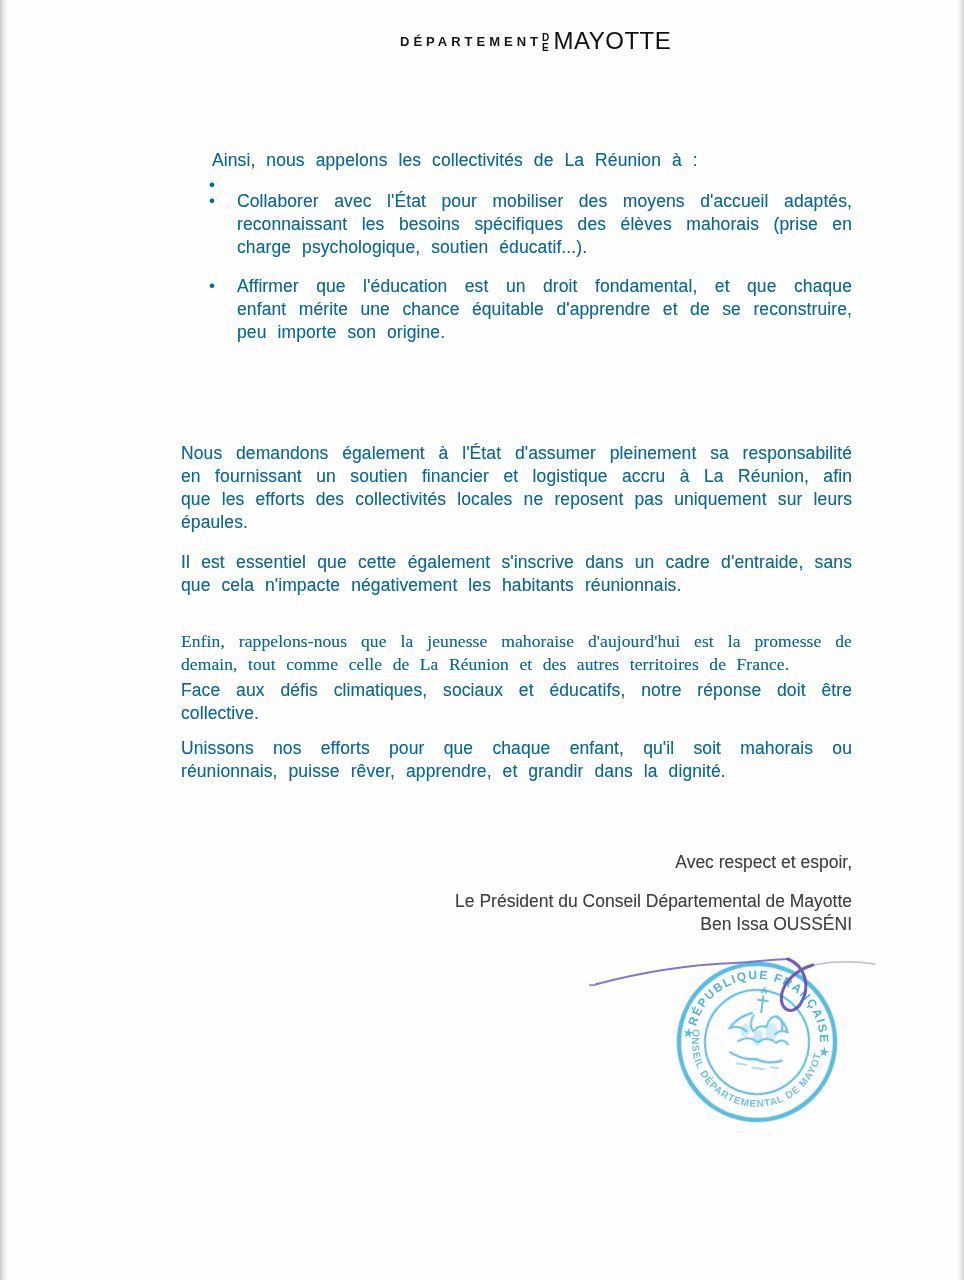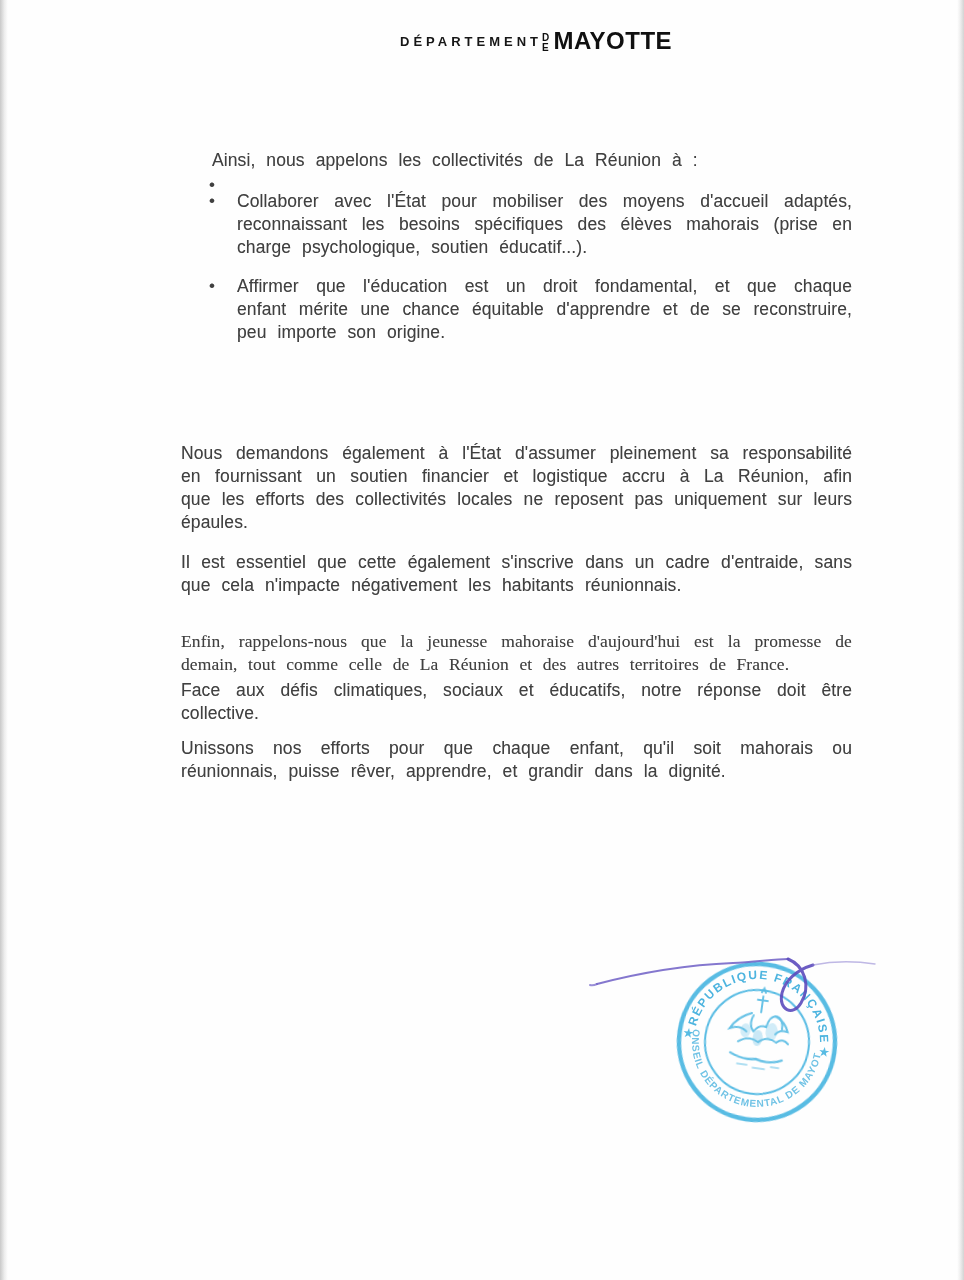--- a/index.html
+++ b/index.html
@@ -16,26 +16,26 @@
     background:linear-gradient(to left,#d3d3d3,#efefef 55%,#ffffff);}
 
   
   .logo{position:absolute;left:400px;top:8px;width:220px;
     display:flex;flex-direction:row;align-items:center;}
   .dept-line{font-size:13px;font-weight:700;letter-spacing:4px;color:#161616;}
   .crest{margin-top:2px;}
   .name-row{display:flex;align-items:flex-end;margin-top:0px;color:#101010;}
   .de-label{width:0.95em;word-break:break-all;font-size:10px;font-weight:800;
     line-height:0.95;margin-right:2px;margin-bottom:1px;}
-  .mayotte-label{font-size:24px;font-weight:700;letter-spacing:0.5px;line-height:1;}
+  .mayotte-label{font-size:24px;font-weight:400;letter-spacing:0.5px;line-height:1;}
 
   
   .txt{
     position:absolute;left:181px;width:671px;
-    font-size:17.5px;line-height:23px;color:#404040;
+    font-size:17.5px;line-height:23px;color:#0369a1;
     text-align:justify;word-spacing:6px;letter-spacing:0.1px;
     text-shadow:0 0 0.5px rgba(63,63,63,0.35);
   }
   .intro{left:212px;width:640px;text-align:left;}
   ul.points{list-style:none;margin:0;padding:0;}
   ul.points li{position:relative;padding-left:56px;margin-bottom:16px;}
   ul.points li .bullet{position:absolute;left:28px;top:-1px;font-size:17px;}
   .closing{
     position:absolute;right:112px;top:851px;text-align:right;
     font-size:17.5px;line-height:23px;color:#3f3f3f;
@@ -119,20 +119,25 @@
       <span>Affirmer que l'éducation est un droit fondamental, et que chaque enfant mérite une chance équitable d'apprendre et de se reconstruire, peu importe son origine.</span>
     </li>
   </ul>
 
   <p class="txt" style="top:424px;">Nous demandons également à l'État d'assumer pleinement sa responsabilité en fournissant un soutien financier et logistique accru à La Réunion, afin que les efforts des collectivités locales ne reposent pas uniquement sur leurs épaules.</p>
   <p class="txt" style="top:533px;">Il est essentiel que cette également s'inscrive dans un cadre d'entraide, sans que cela n'impacte négativement les habitants réunionnais.</p>
   <p class="txt" style="top:612px;font-family:Liberation Serif, serif;">Enfin, rappelons-nous que la jeunesse mahoraise d'aujourd'hui est la promesse de demain, tout comme celle de La Réunion et des autres territoires de France.</p>
   <p class="txt" style="top:719px;">Unissons nos efforts pour que chaque enfant, qu'il soit mahorais ou réunionnais, puisse rêver, apprendre, et grandir dans la dignité.</p>
   <p class="txt" style="top:661px;">Face aux défis climatiques, sociaux et éducatifs, notre réponse doit être collective.</p>
 
+  <div class="closing">
+    <div class="salutation">Avec respect et espoir,</div>
+    <div>Le Président du Conseil Départemental de Mayotte</div>
+    <div>Ben Issa OUSSÉNI</div>
+  </div>
 
   <svg class="stamp" width="194" height="188" viewBox="0 0 194 188">
     <defs>
       <path id="arcTop" d="M 34,94 A 63,63 0 0 1 160,94" fill="none"></path>
       <path id="arcBottom" d="M 32,94 A 65,65 0 0 0 162,94" fill="none"></path>
       <filter id="inkblur">
           <feGaussianBlur stdDeviation="0.7"></feGaussianBlur>
         </filter>
     </defs>
     <g transform="rotate(8,97,94)" opacity="0.88">

